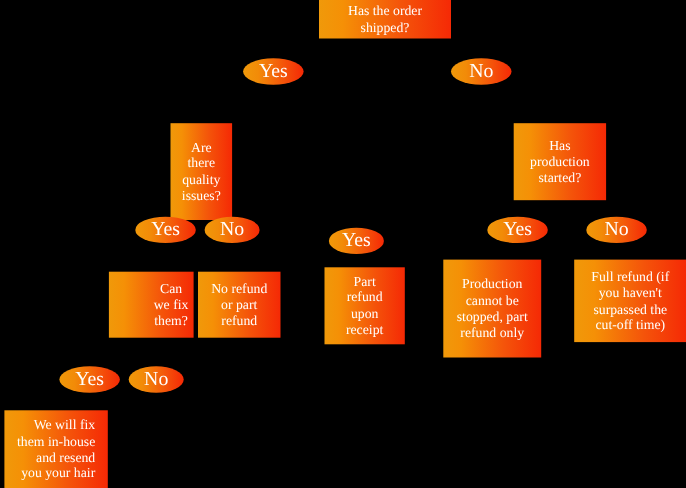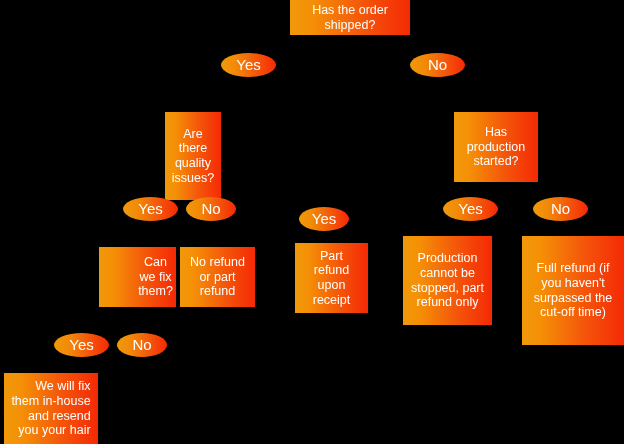--- a/index.html
+++ b/index.html
@@ -27,46 +27,46 @@
     overflow: hidden;
   }
   .box {
     background: linear-gradient(to right, #f0990a 0%, #f59006 18%, #f4540a 62%, #f52905 100%);
     font-size: 12.5px;
     padding: 2px 4px;
   }
   .pill {
     background: linear-gradient(to right, #f0990a 0%, #f28b08 25%, #f4500a 70%, #f52905 100%);
     border-radius: 50% / 50%;
-    font-size: 15px;
+    font-size: 18px;
     font-weight: normal;
   }
-  .txt { white-space: pre-line; display: block; }
+  .txt { white-space: pre-line; display: block; font-family: Liberation Serif, serif; }
 </style>
 </head>
 <body>
 
 <div id="canvas">
     <div class="node box" style="left: 290px; top: 0px; width: 120px; height: 35px;">
       <span class="txt">Has the order
 shipped?</span>
     </div>
     <div class="node pill" style="left: 221px; top: 53px; width: 55px; height: 24px;">
       <span class="txt">Yes</span>
     </div>
     <div class="node pill" style="left: 410px; top: 53px; width: 55px; height: 24px;">
       <span class="txt">No</span>
     </div>
-    <div class="node box" style="left: 165px; top: 112px; width: 56px; height: 88px;">
+    <div class="node box" style="left: 155px; top: 112px; width: 56px; height: 88px;">
       <span class="txt">Are
 there
 quality
 issues?</span>
     </div>
-    <div class="node box" style="left: 454px; top: 112px; width: 84px; height: 70px;">
+    <div class="node box" style="left: 467px; top: 112px; width: 84px; height: 70px;">
       <span class="txt">Has
 production
 started?</span>
     </div>
     <div class="node pill" style="left: 123px; top: 197px; width: 55px; height: 24px;">
       <span class="txt">Yes</span>
     </div>
     <div class="node pill" style="left: 186px; top: 197px; width: 50px; height: 24px;">
       <span class="txt">No</span>
     </div>
@@ -93,21 +93,21 @@
 refund
 upon
 receipt</span>
     </div>
     <div class="node box" style="left: 403px; top: 236px; width: 89px; height: 89px;">
       <span class="txt">Production
 cannot be
 stopped, part
 refund only</span>
     </div>
-    <div class="node box" style="left: 522px; top: 236px; width: 102px; height: 109px;">
+    <div class="node box" style="left: 522px; top: 236px; width: 102px; height: 75px;">
       <span class="txt">Full refund (if
 you haven't
 surpassed the
 cut-off time)</span>
     </div>
     <div class="node pill" style="left: 54px; top: 333px; width: 55px; height: 24px;">
       <span class="txt">Yes</span>
     </div>
     <div class="node pill" style="left: 117px; top: 333px; width: 50px; height: 24px;">
       <span class="txt">No</span>

